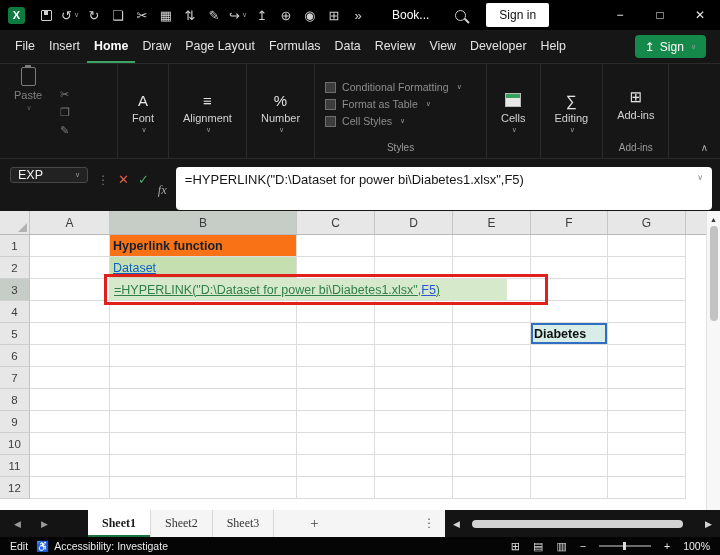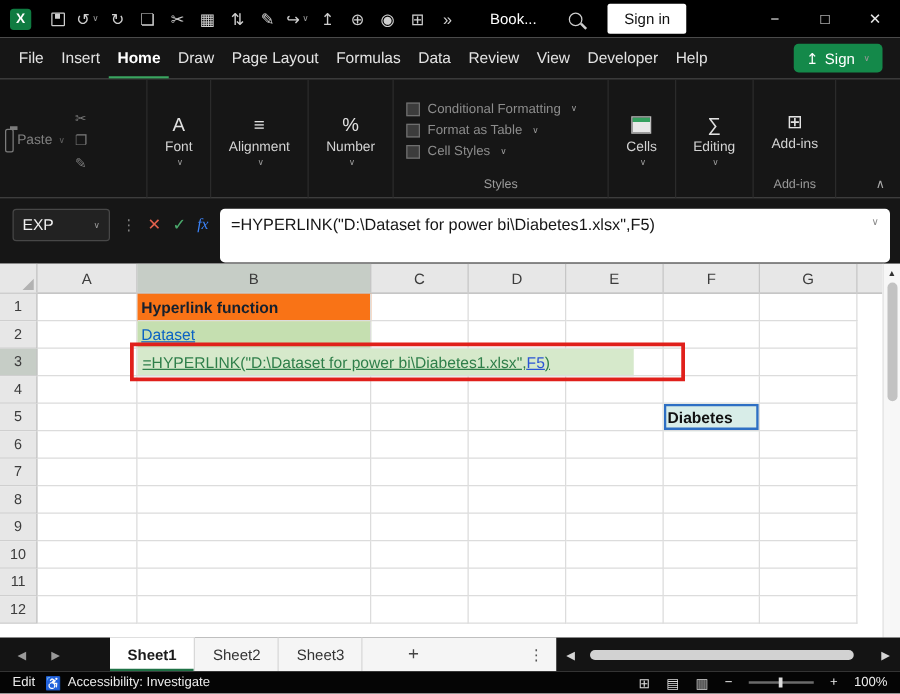--- a/index.html
+++ b/index.html
@@ -44,47 +44,47 @@
   .ribbon {
     position:absolute; top:63px; left:0; right:0; height:95px; background:#161616;
     border-top:1px solid #2a2a2a; display:flex; color:#c8c8c8;
   }
   .rgroup { display:flex; flex-direction:column; border-right:1px solid #2b2b2b; padding:3px 4px 1px; }
   .rbody { flex:1; display:flex; }
   .rgroup-label { text-align:center; font-size:10px; color:#9b9b9b; padding:1px 0 4px;
     display:flex; align-items:center; justify-content:center; gap:6px; }
   .launcher { font-size:9px; color:#8f8f8f; }
   .rlabel { font-size:11px; color:#d3d3d3; white-space:nowrap; }
-  .paste-btn { display:flex; flex-direction:row; align-items:center; justify-content:flex-start;
+  .paste-btn { display:flex; flex-direction:column; align-items:center; justify-content:flex-start;
     width:48px; gap:3px; opacity:.55; }
   .icon-clipboard { width:15px; height:19px; border:1.5px solid #d0d0d0; border-radius:2px; position:relative; }
   .icon-clipboard::after { content:""; position:absolute; top:-3px; left:3px; width:6px; height:3px; background:#d0d0d0; }
   .clip-mini { display:flex; flex-direction:column; justify-content:center; gap:5px;
     padding-left:8px; opacity:.55; font-size:11px; }
   .collapsed-btn { flex:1; display:flex; flex-direction:column; align-items:center; justify-content:center;
     gap:2px; padding:0 10px; }
   .cb-icon { font-size:15px; color:#e2e2e2; height:19px; display:flex; align-items:center; }
   .styles-rows { flex:1; display:flex; flex-direction:column; justify-content:center; gap:5px; padding:0 6px; }
   .style-row { display:flex; align-items:center; gap:6px; font-size:10.6px; color:#8d8d8d; white-space:nowrap; }
   .sr-icon { width:11px; height:11px; border:1px solid #6f6f6f; background:#3c3c3c; }
   .icon-cells { width:16px; height:14px; border:1px solid #bbb;
     background:linear-gradient(#35a05f 0 4px, #e8e8e8 4px 100%); }
   .ribbon-collapse { position:absolute; right:12px; bottom:5px; color:#aaa; font-size:10px; }
   
   .fbar {
     position:absolute; top:158px; left:0; right:0; height:53px; background:#161616;
     border-top:1px solid #2a2a2a; display:flex; align-items:flex-start; padding:8px 8px 0 10px; gap:9px;
   }
-  .namebox { width:78px; height:26px; background:#222; border:1px solid #474747; border-radius:3px;
+  .namebox { width:78px; height:16px; background:#222; border:1px solid #474747; border-radius:3px;
     display:flex; align-items:center; padding:0 7px; color:#f0f0f0; font-size:12.5px; }
   .namebox .caret { margin-left:auto; }
   .fb-dots { color:#808080; font-size:12px; margin-top:6px; }
   .fb-x { color:#e0604c; font-size:13px; margin-top:5px; }
   .fb-check { color:#4aa96c; font-size:13px; margin-top:5px; }
-  .fb-fx { color:#3b82f6; font-size:12.5px; font-style:italic; font-family:"Liberation Serif", serif; margin-top:5px; }
+  .fb-fx { color:#a3a3a3; font-size:12.5px; font-style:italic; font-family:"Liberation Serif", serif; margin-top:16px; }
   .fb-input { flex:1; height:43px; background:#fff; border-radius:4px; position:relative;
     padding:5px 24px 0 9px; font-size:13px; color:#161616; white-space:nowrap; overflow:hidden; }
   .fb-expand { position:absolute; top:6px; right:9px; color:#8a8a8a; font-size:8px; }
   
   .sheet { position:absolute; top:211px; left:0; width:706px; height:299px; background:#fff; overflow:hidden; }
   .hdr-row { display:flex; height:24px; background:#E7E7E7; border-bottom:1px solid #b9b9b9; }
   .corner { width:30px; border-right:1px solid #c2c2c2; position:relative; background:#E7E7E7; flex:none; }
   .corner::after { content:""; position:absolute; right:2px; bottom:2px;
     border-left:9px solid transparent; border-bottom:9px solid #b2b2b2; }
   [data-name="column-headers"], [data-name="sheet-tabs"] { display:contents; }
@@ -108,21 +108,21 @@
     border:3px solid #E0201B; pointer-events:none; }
   .vscroll { position:absolute; top:211px; right:0; width:14px; height:299px; background:#f7f7f7;
     border-left:1px solid #e2e2e2; display:flex; flex-direction:column; align-items:center; }
   .vs-up { font-size:7px; color:#333; padding:5px 0 3px; }
   .vs-thumb { width:8px; height:95px; background:#c2c2c2; border-radius:4px; }
   
   .tabbar { position:absolute; top:510px; left:0; right:0; height:27px; background:#141414;
     display:flex; font-size:12px; }
   .tab-nav { width:88px; display:flex; align-items:center; gap:20px; padding-left:14px;
     color:#9a9a9a; font-size:9px; flex:none; }
-  .tabs-strip { width:357px; background:#f5f5f5; display:flex; align-items:stretch; flex:none; }
+  .tabs-strip { width:357px; background:#f5f5f5; display:flex; align-items:stretch; flex:none;font-family:Liberation Serif, serif; }
   .sheet-tab { padding:0 14px; display:flex; align-items:center; color:#333; border-right:1px solid #d8d8d8; }
   .sheet-tab.active { background:#fff; font-weight:bold; color:#1a1a1a; box-shadow:inset 0 -2px 0 #1E7145; }
   .add-sheet { margin-left:36px; display:flex; align-items:center; color:#444; font-size:15px; }
   .strip-dots { margin-left:auto; display:flex; align-items:center; padding-right:10px; color:#555; }
   .hscroll { flex:1; display:flex; align-items:center; gap:8px; padding:0 8px; color:#d5d5d5; font-size:9px; }
   .hs-track { flex:1; height:10px; position:relative; }
   .hs-thumb { position:absolute; left:4px; right:14px; top:1px; height:8px; background:#d2d2d2; border-radius:4px; }
   
   .statusbar { position:absolute; top:537px; left:0; right:0; height:18px; background:#050505;
     color:#ececec; display:flex; align-items:center; font-size:10.5px; padding:0 10px; gap:8px; }

